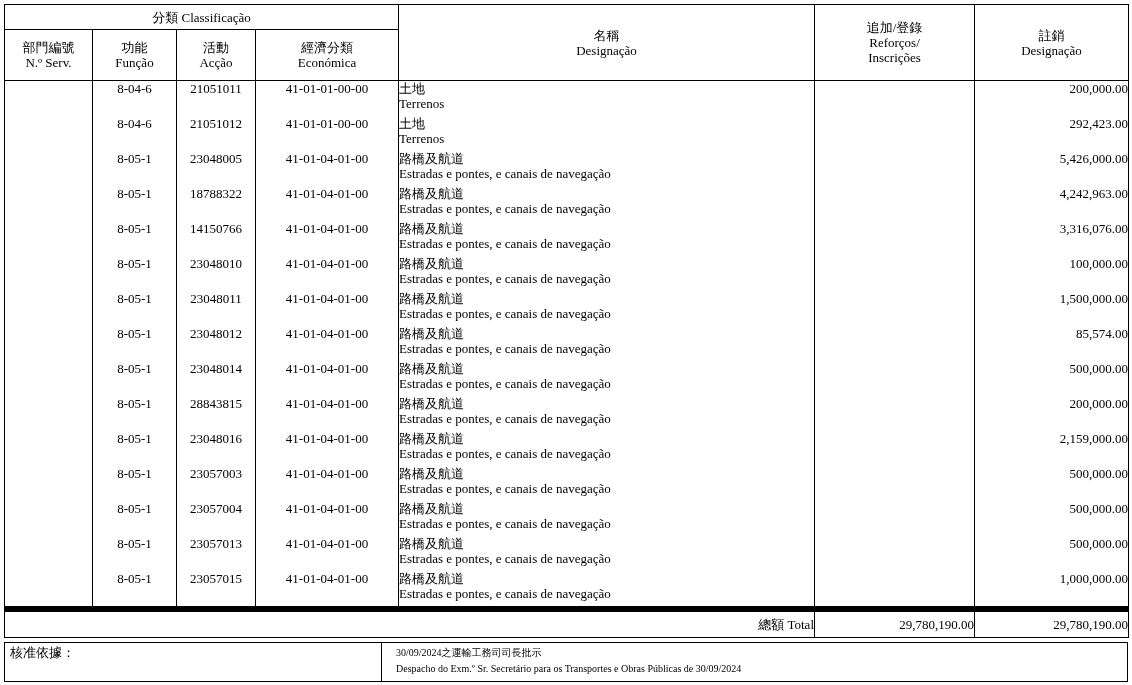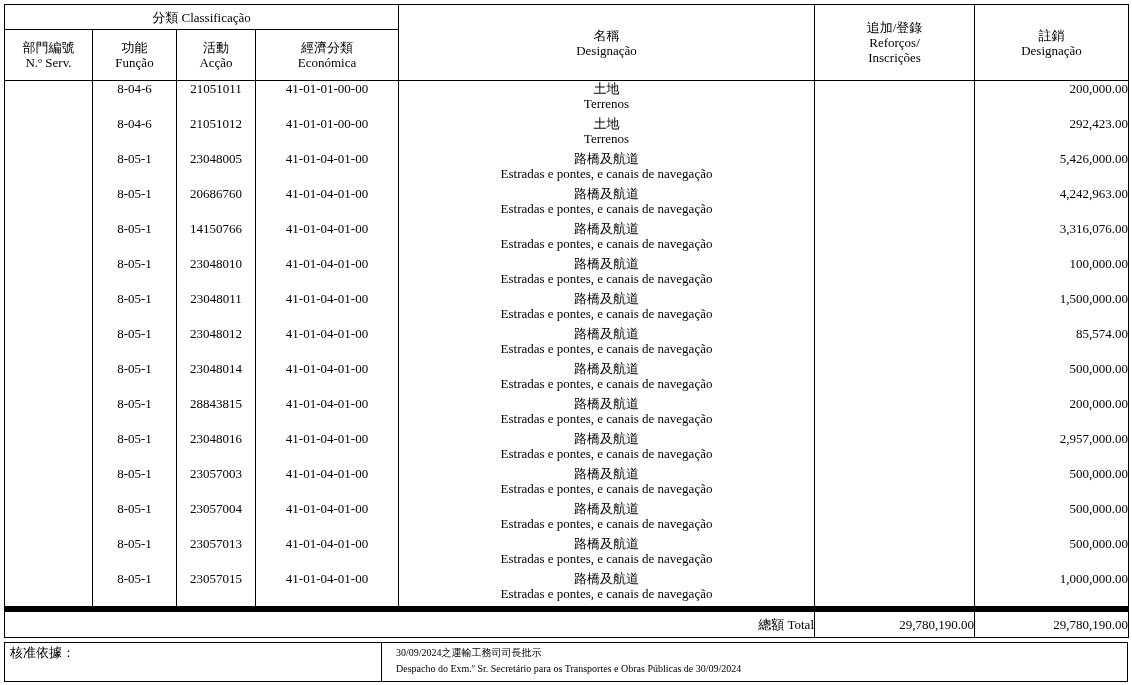--- a/index.html
+++ b/index.html
@@ -44,21 +44,21 @@
     border-top: none;
     border-bottom: none;
     height: 35px;
     vertical-align: top;
   }
   td.code {
     text-align: center;
     padding-top: 2px;
   }
   td.designation {
-    text-align: center;
+    text-align: left;
     padding: 2px 4px 0 5px;
   }
   td.amount {
     text-align: right;
     padding: 2px 8px 0 2px;
   }
   tbody.total tr td {
     height: 25px;
     vertical-align: middle;
     border-top: 6px solid #000000;
@@ -177,21 +177,21 @@
           <td class="designation">
             <div>路橋及航道</div>
             <div>Estradas e pontes, e canais de navegação</div>
           </td>
           <td class="amount"></td>
           <td class="amount">5,426,000.00</td>
         </tr>
         <tr>
           <td class="code"></td>
           <td class="code">8-05-1</td>
-          <td class="code">20686760</td>
+          <td class="code">18788322</td>
           <td class="code">41-01-04-01-00</td>
           <td class="designation">
             <div>路橋及航道</div>
             <div>Estradas e pontes, e canais de navegação</div>
           </td>
           <td class="amount"></td>
           <td class="amount">4,242,963.00</td>
         </tr>
         <tr>
           <td class="code"></td>
@@ -268,21 +268,21 @@
         <tr>
           <td class="code"></td>
           <td class="code">8-05-1</td>
           <td class="code">23048016</td>
           <td class="code">41-01-04-01-00</td>
           <td class="designation">
             <div>路橋及航道</div>
             <div>Estradas e pontes, e canais de navegação</div>
           </td>
           <td class="amount"></td>
-          <td class="amount">2,957,000.00</td>
+          <td class="amount">2,159,000.00</td>
         </tr>
         <tr>
           <td class="code"></td>
           <td class="code">8-05-1</td>
           <td class="code">23057003</td>
           <td class="code">41-01-04-01-00</td>
           <td class="designation">
             <div>路橋及航道</div>
             <div>Estradas e pontes, e canais de navegação</div>
           </td>

